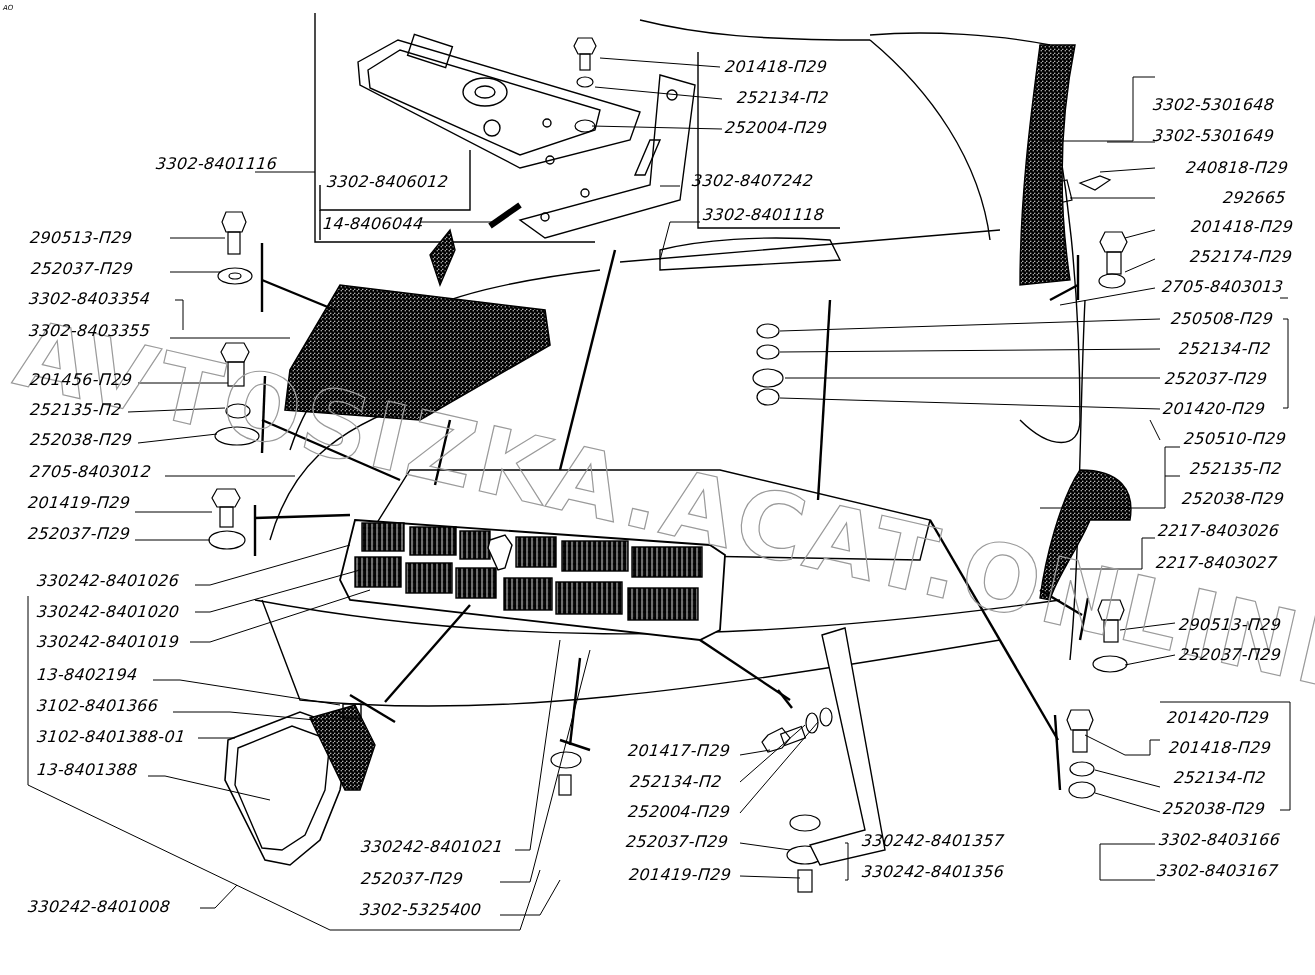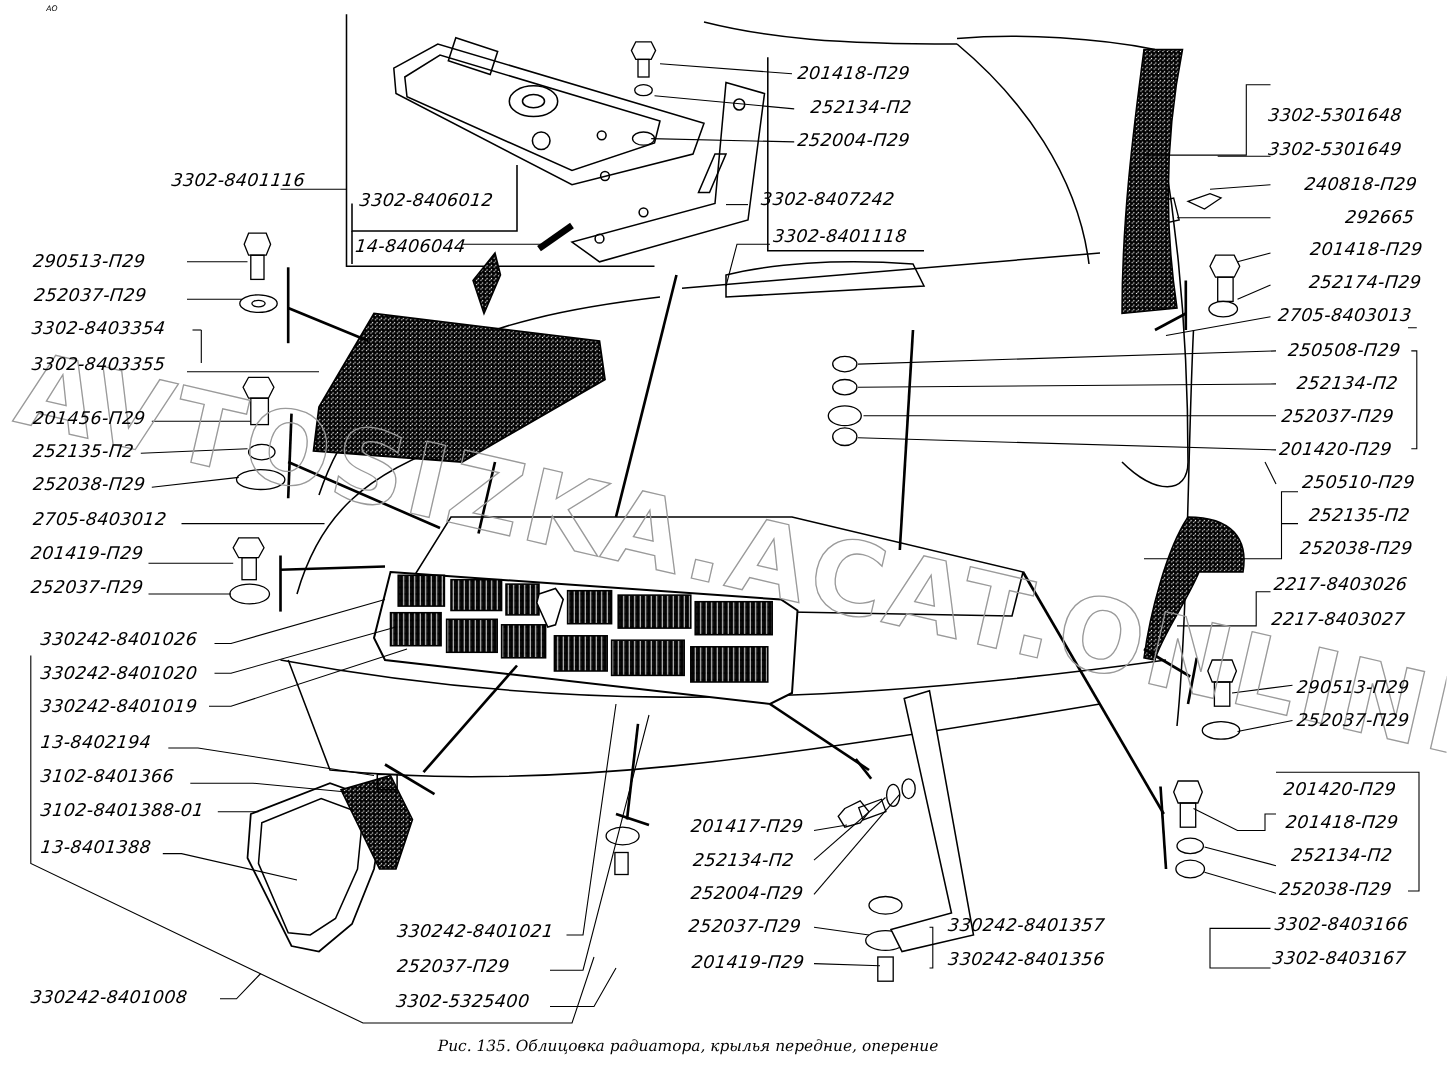--- a/index.html
+++ b/index.html
@@ -1,21 +1,21 @@
 <!DOCTYPE html>
 <html><head>
 <meta charset="utf-8">
 <style>
   html, body { margin: 0; padding: 0; background: #ffffff; }
   body { width: 1315px; height: 975px; position: relative; overflow: hidden; font-family: "DejaVu Sans", sans-serif; }
   #stage { position: absolute; left: 0; top: 0; width: 1315px; height: 975px; }
   svg.drawing { position: absolute; left: 0; top: 0; }
   .lbl { position: absolute; font-family: "DejaVu Sans", sans-serif; font-style: italic; font-size: 16px; color: #000; white-space: nowrap; letter-spacing: 0.3px; line-height: 18px; transform: skewX(-6deg); }
   .caption { position: absolute; left: 398px; top: 943px; font-family: "DejaVu Serif", serif; font-style: italic; font-size: 14px; color: #000; white-space: nowrap; }
-  .tiny { position: absolute; left: 3px; top: 4px; font-size: 7px; font-style: italic; color: #000; font-family: "DejaVu Sans", sans-serif; margin-left: 39px; }
+  .tiny { position: absolute; left: 3px; top: 4px; font-size: 7px; font-style: italic; color: #000; font-family: "DejaVu Sans", sans-serif; }
   .wm { position: absolute; left: 30px; top: 300px; font-family: "DejaVu Sans", sans-serif; font-weight: bold; font-size: 92px; color: transparent; -webkit-text-stroke: 1.2px #9a9a9a; transform: rotate(13deg); transform-origin: left top; letter-spacing: 4px; white-space: nowrap; pointer-events: none; }
 </style>
 </head>
 <body>
 
 <div id="stage">
 
   <span class="tiny">АО</span>
 
   <svg class="drawing" width="1315" height="975" viewBox="0 0 1315 975" fill="none" stroke="#000" stroke-width="1.4">
@@ -303,14 +303,13 @@
   <span class="lbl" style="left:630px;top:773px">252134-П2</span>
   <span class="lbl" style="left:628px;top:803px">252004-П29</span>
   <span class="lbl" style="left:626px;top:833px">252037-П29</span>
   <span class="lbl" style="left:629px;top:866px">201419-П29</span>
   <span class="lbl" style="left:862px;top:832px">330242-8401357</span>
   <span class="lbl" style="left:862px;top:863px">330242-8401356</span>
   <span class="lbl" style="left:361px;top:838px">330242-8401021</span>
   <span class="lbl" style="left:361px;top:870px">252037-П29</span>
   <span class="lbl" style="left:360px;top:901px">3302-5325400</span>
 
-  <span class="caption">Рис. 135. Облицовка радиатора, крылья передние, оперение</span>
 </div>
 
 </body></html>

